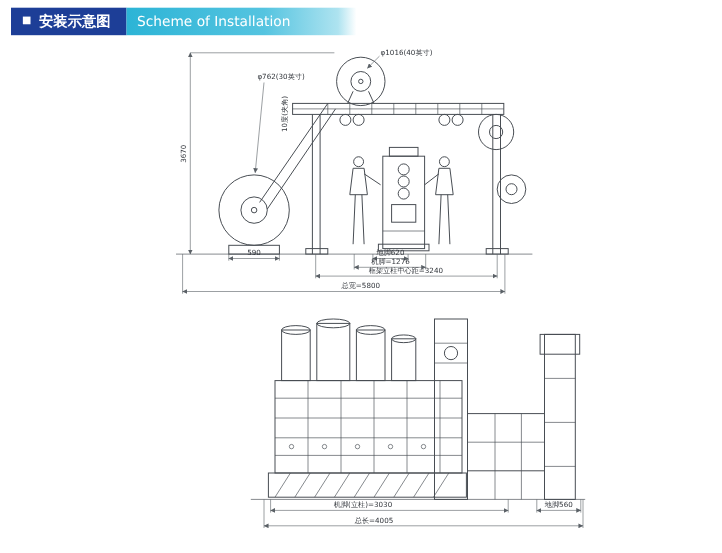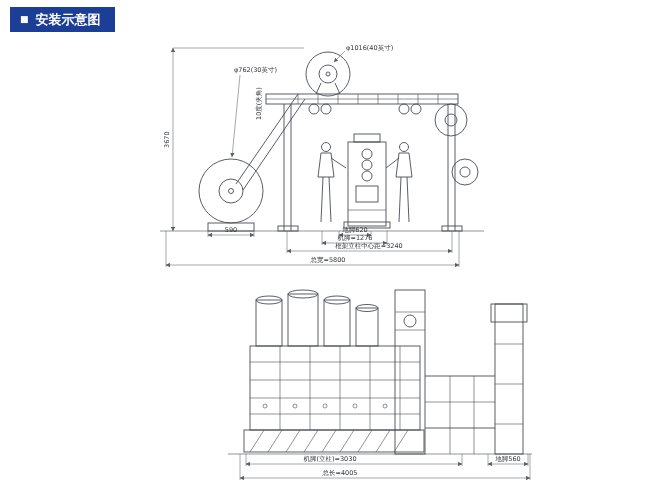--- a/index.html
+++ b/index.html
@@ -23,20 +23,23 @@
 </head>
 <body>
 
 <div class="page">
 
   <div class="header-band">
     <div class="title-box">
       <span class="bullet">■</span>
       <span>安装示意图</span>
     </div>
+    <div class="band-rest">
+      <span>Scheme of Installation</span>
+    </div>
   </div>
 
   <svg id="front-view" width="350" height="250" viewBox="0 0 350 250">
     <defs>
       <marker id="ma" viewBox="0 0 8 8" refX="7.5" refY="4" markerWidth="8" markerHeight="8" orient="auto-start-reverse">
         <path d="M0,0 L8,4 L0,8 Z" fill="#5a6066"></path>
       </marker>
     </defs>
 
     <g class="draw">

